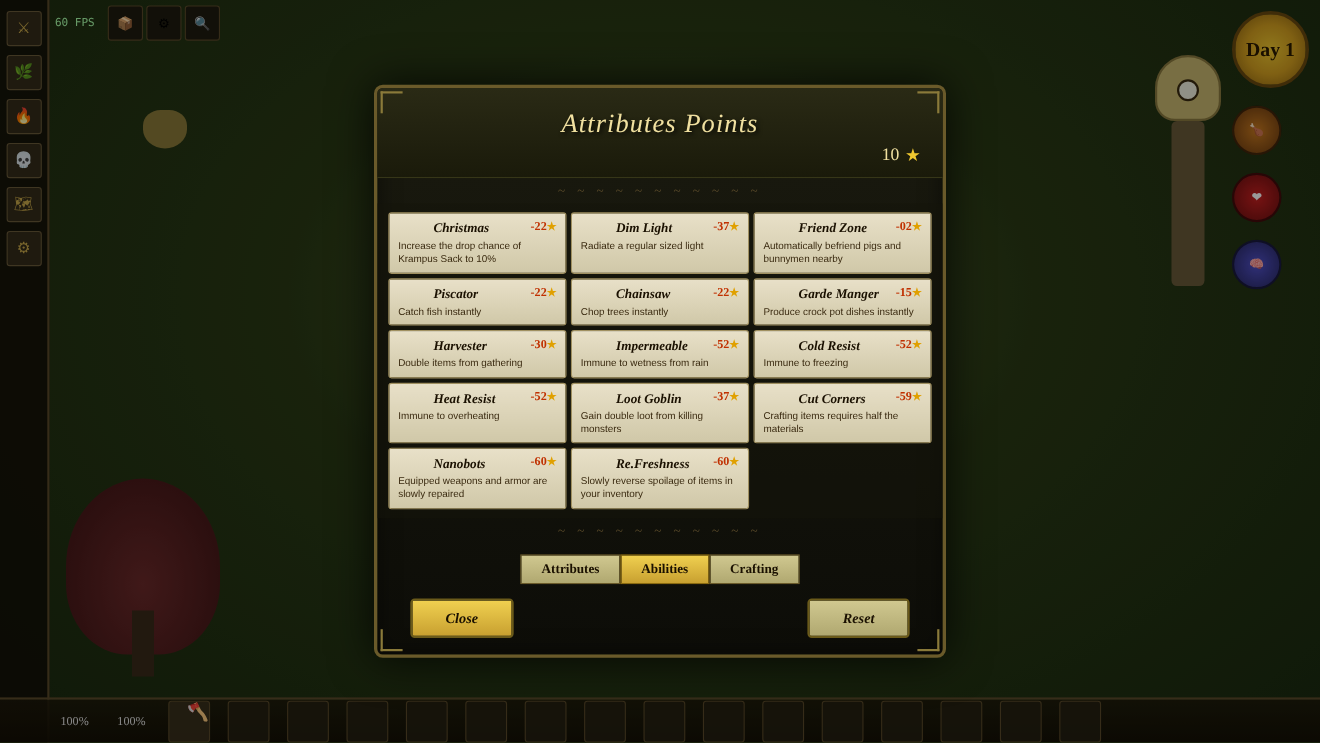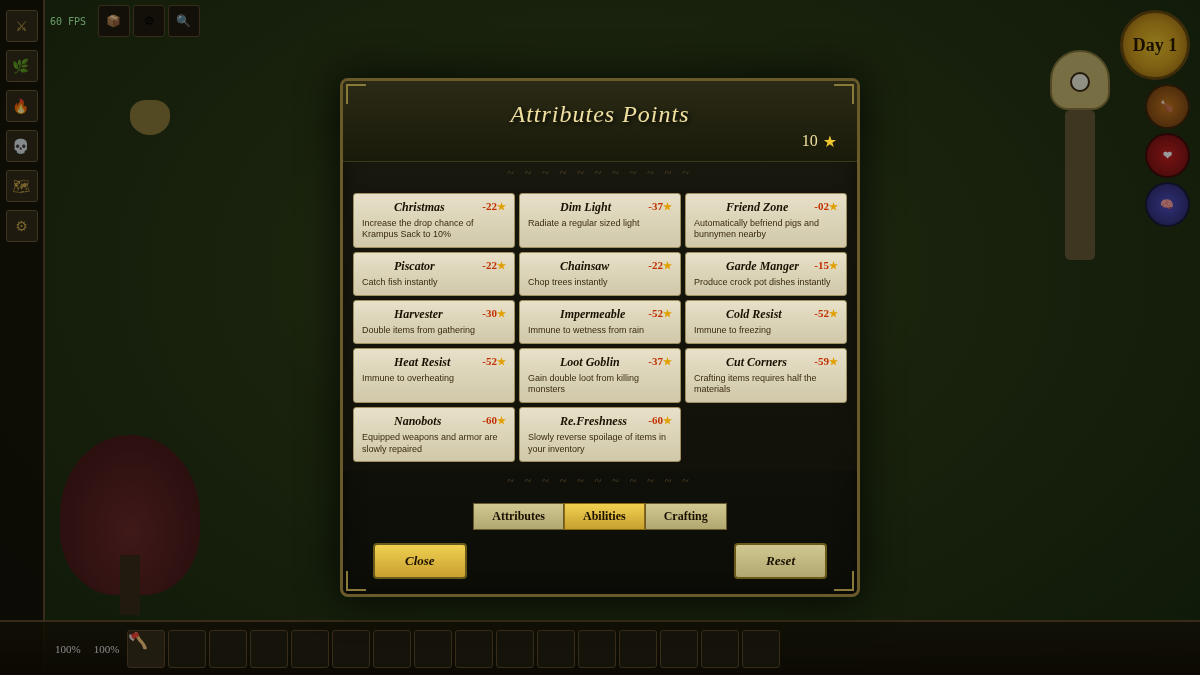--- a/index.html
+++ b/index.html
@@ -109,22 +109,22 @@
     }
 
     
     .top-right-hud {
       position: absolute;
       top: 10px;
       right: 10px;
       z-index: 10;
       display: flex;
       flex-direction: column;
-      align-items: flex-end;
-      gap: 4px;
+      align-items: flex-start;
+      gap: 16px;
     }
     .day-counter {
       width: 70px;
       height: 70px;
       background: radial-gradient(circle, #f0c830 0%, #d4a020 50%, #8a6010 100%);
       border-radius: 50%;
       border: 3px solid #6a4a10;
       display: flex;
       align-items: center;
       justify-content: center;
@@ -148,28 +148,29 @@
     .stat-orb.hunger { background: radial-gradient(circle, #c87a20 0%, #6a3a10 100%); }
     .stat-orb.health { background: radial-gradient(circle, #c82020 0%, #6a1010 100%); }
     .stat-orb.sanity { background: radial-gradient(circle, #5050c8 0%, #282860 100%); }
 
     
     .hotbar {
       position: absolute;
       bottom: 0;
       left: 0;
       right: 0;
-      height: 55px;
+      height: 41px;
       background: linear-gradient(to top, rgba(20,15,5,0.95), rgba(30,25,10,0.85));
       border-top: 2px solid #5a4a2a;
       display: flex;
       align-items: center;
       padding: 0 50px;
-      gap: 3px;
+      gap: 16px;
       z-index: 10;
+      text-align: right;
     }
     .hotbar-slot {
       width: 38px;
       height: 38px;
       background: rgba(40,35,20,0.8);
       border: 1px solid #5a4a2a;
       border-radius: 3px;
     }
     .hotbar-slot.filled {
       background: rgba(60,50,30,0.9);

